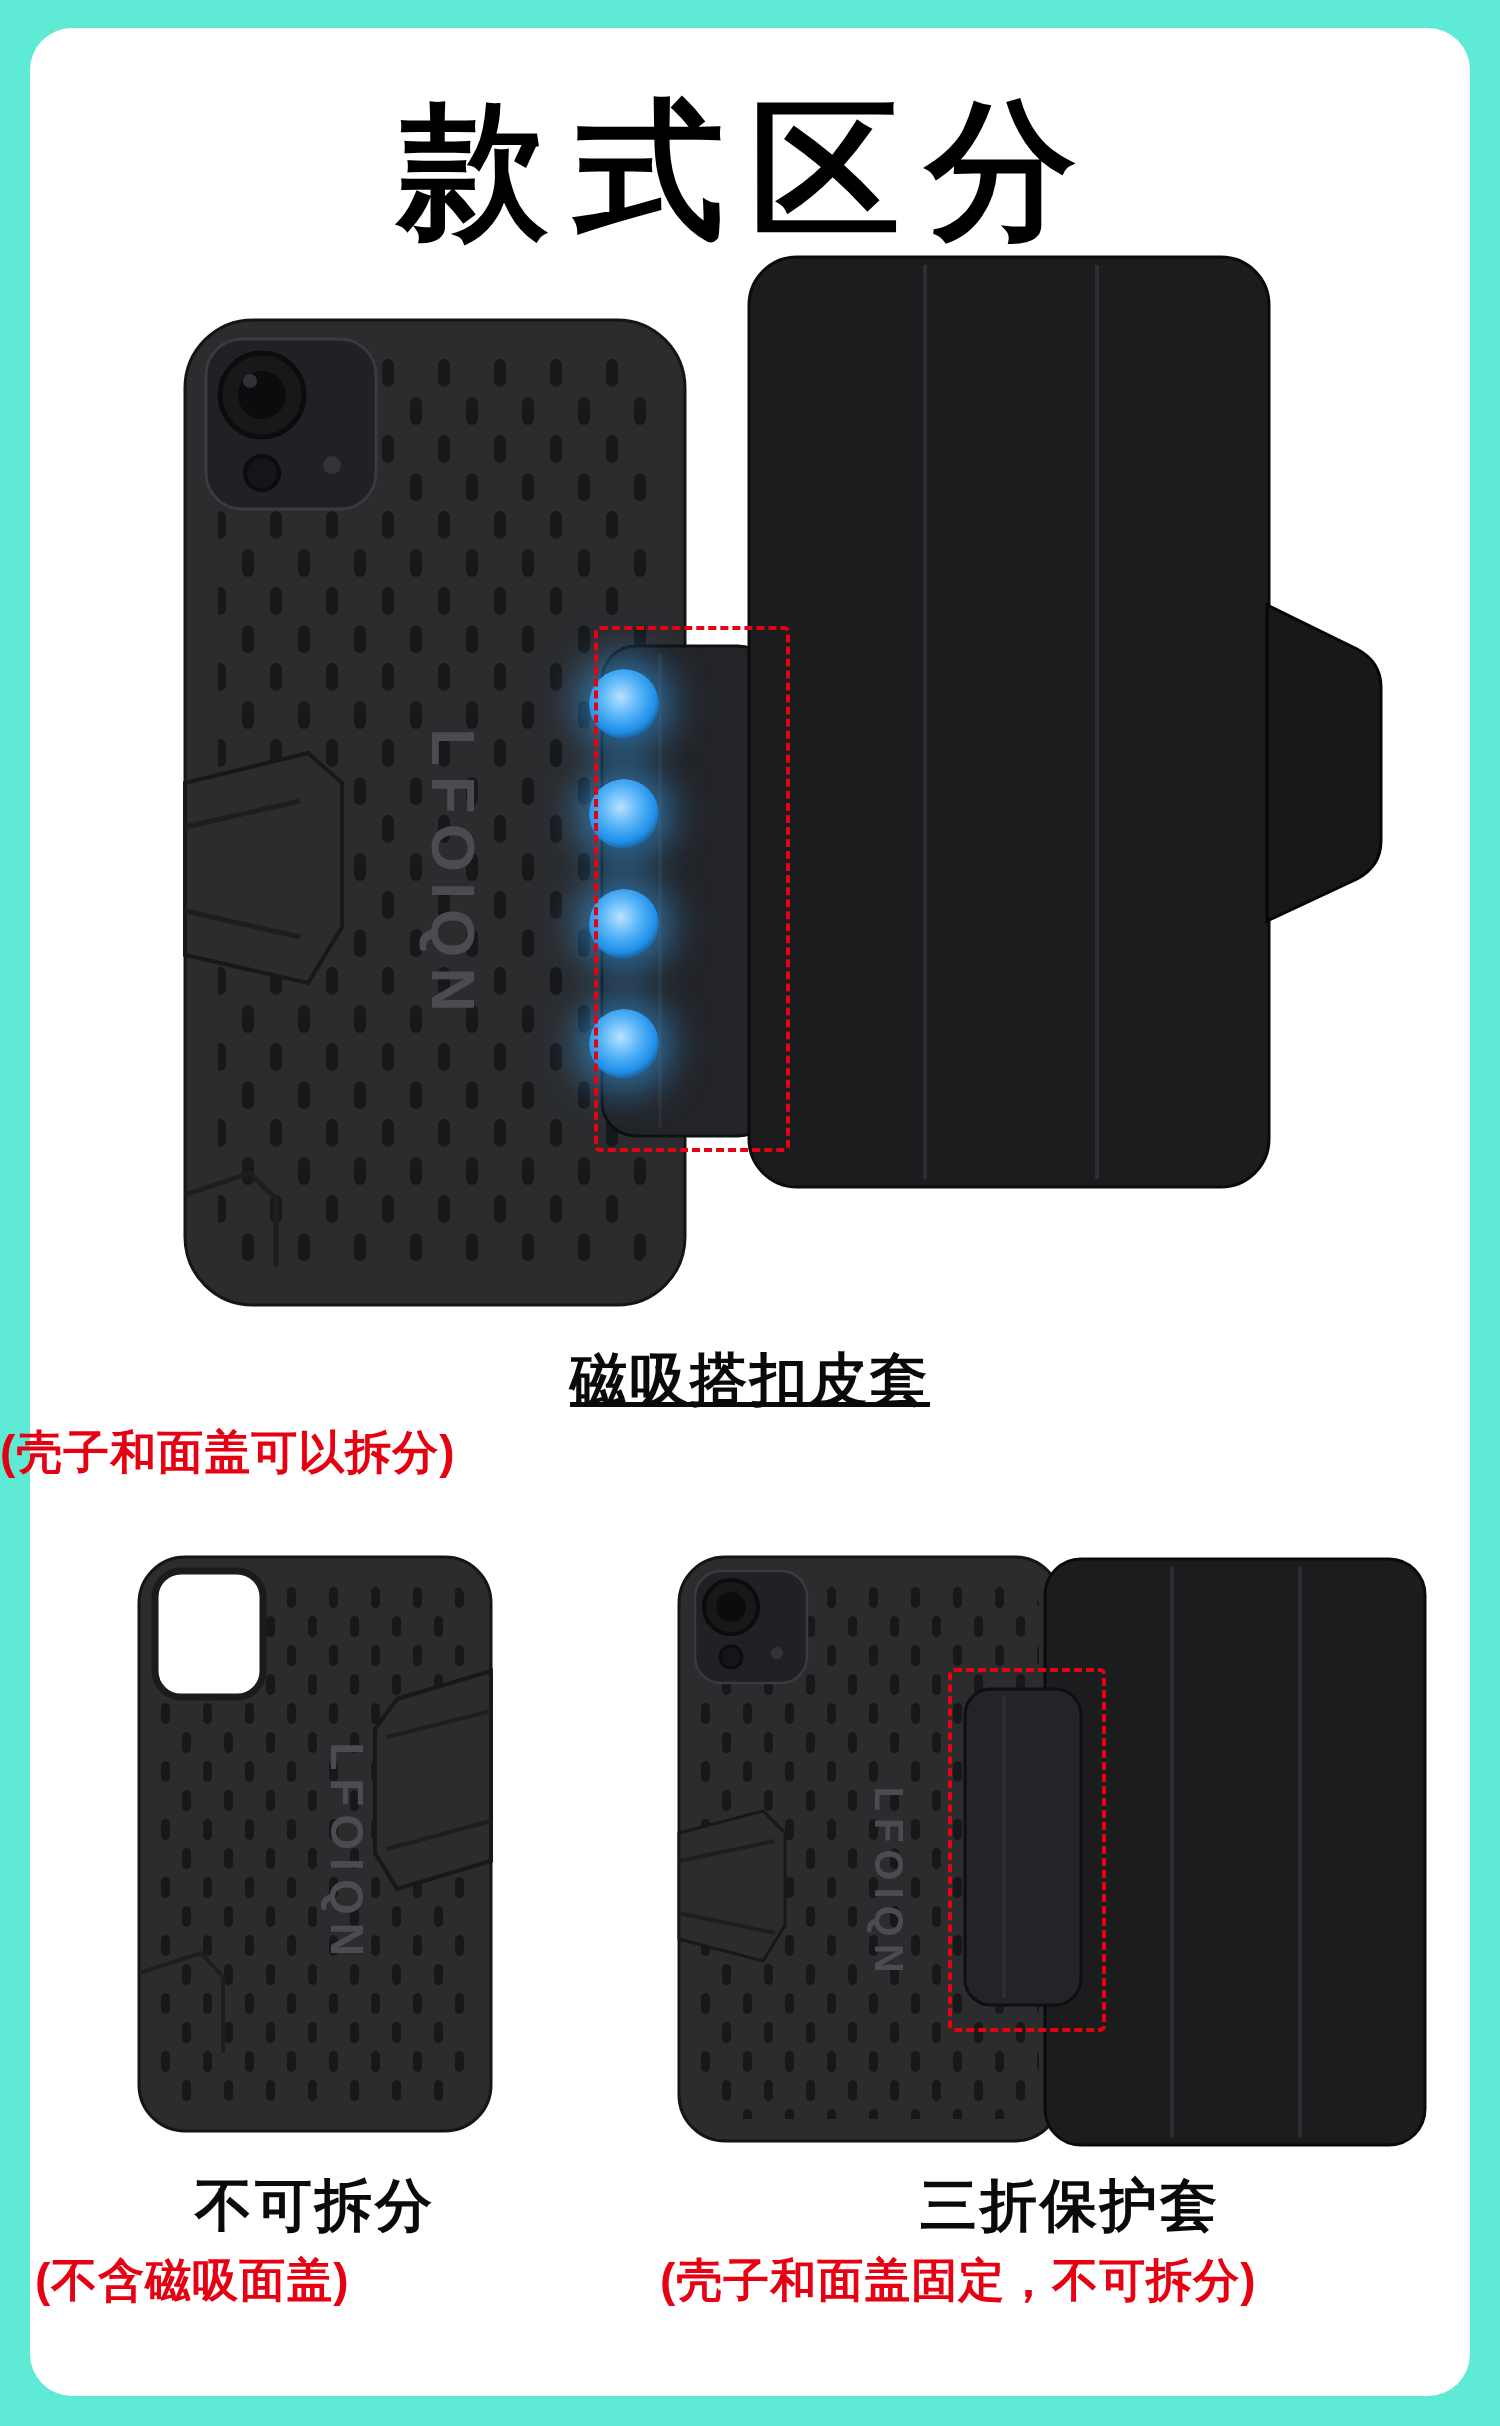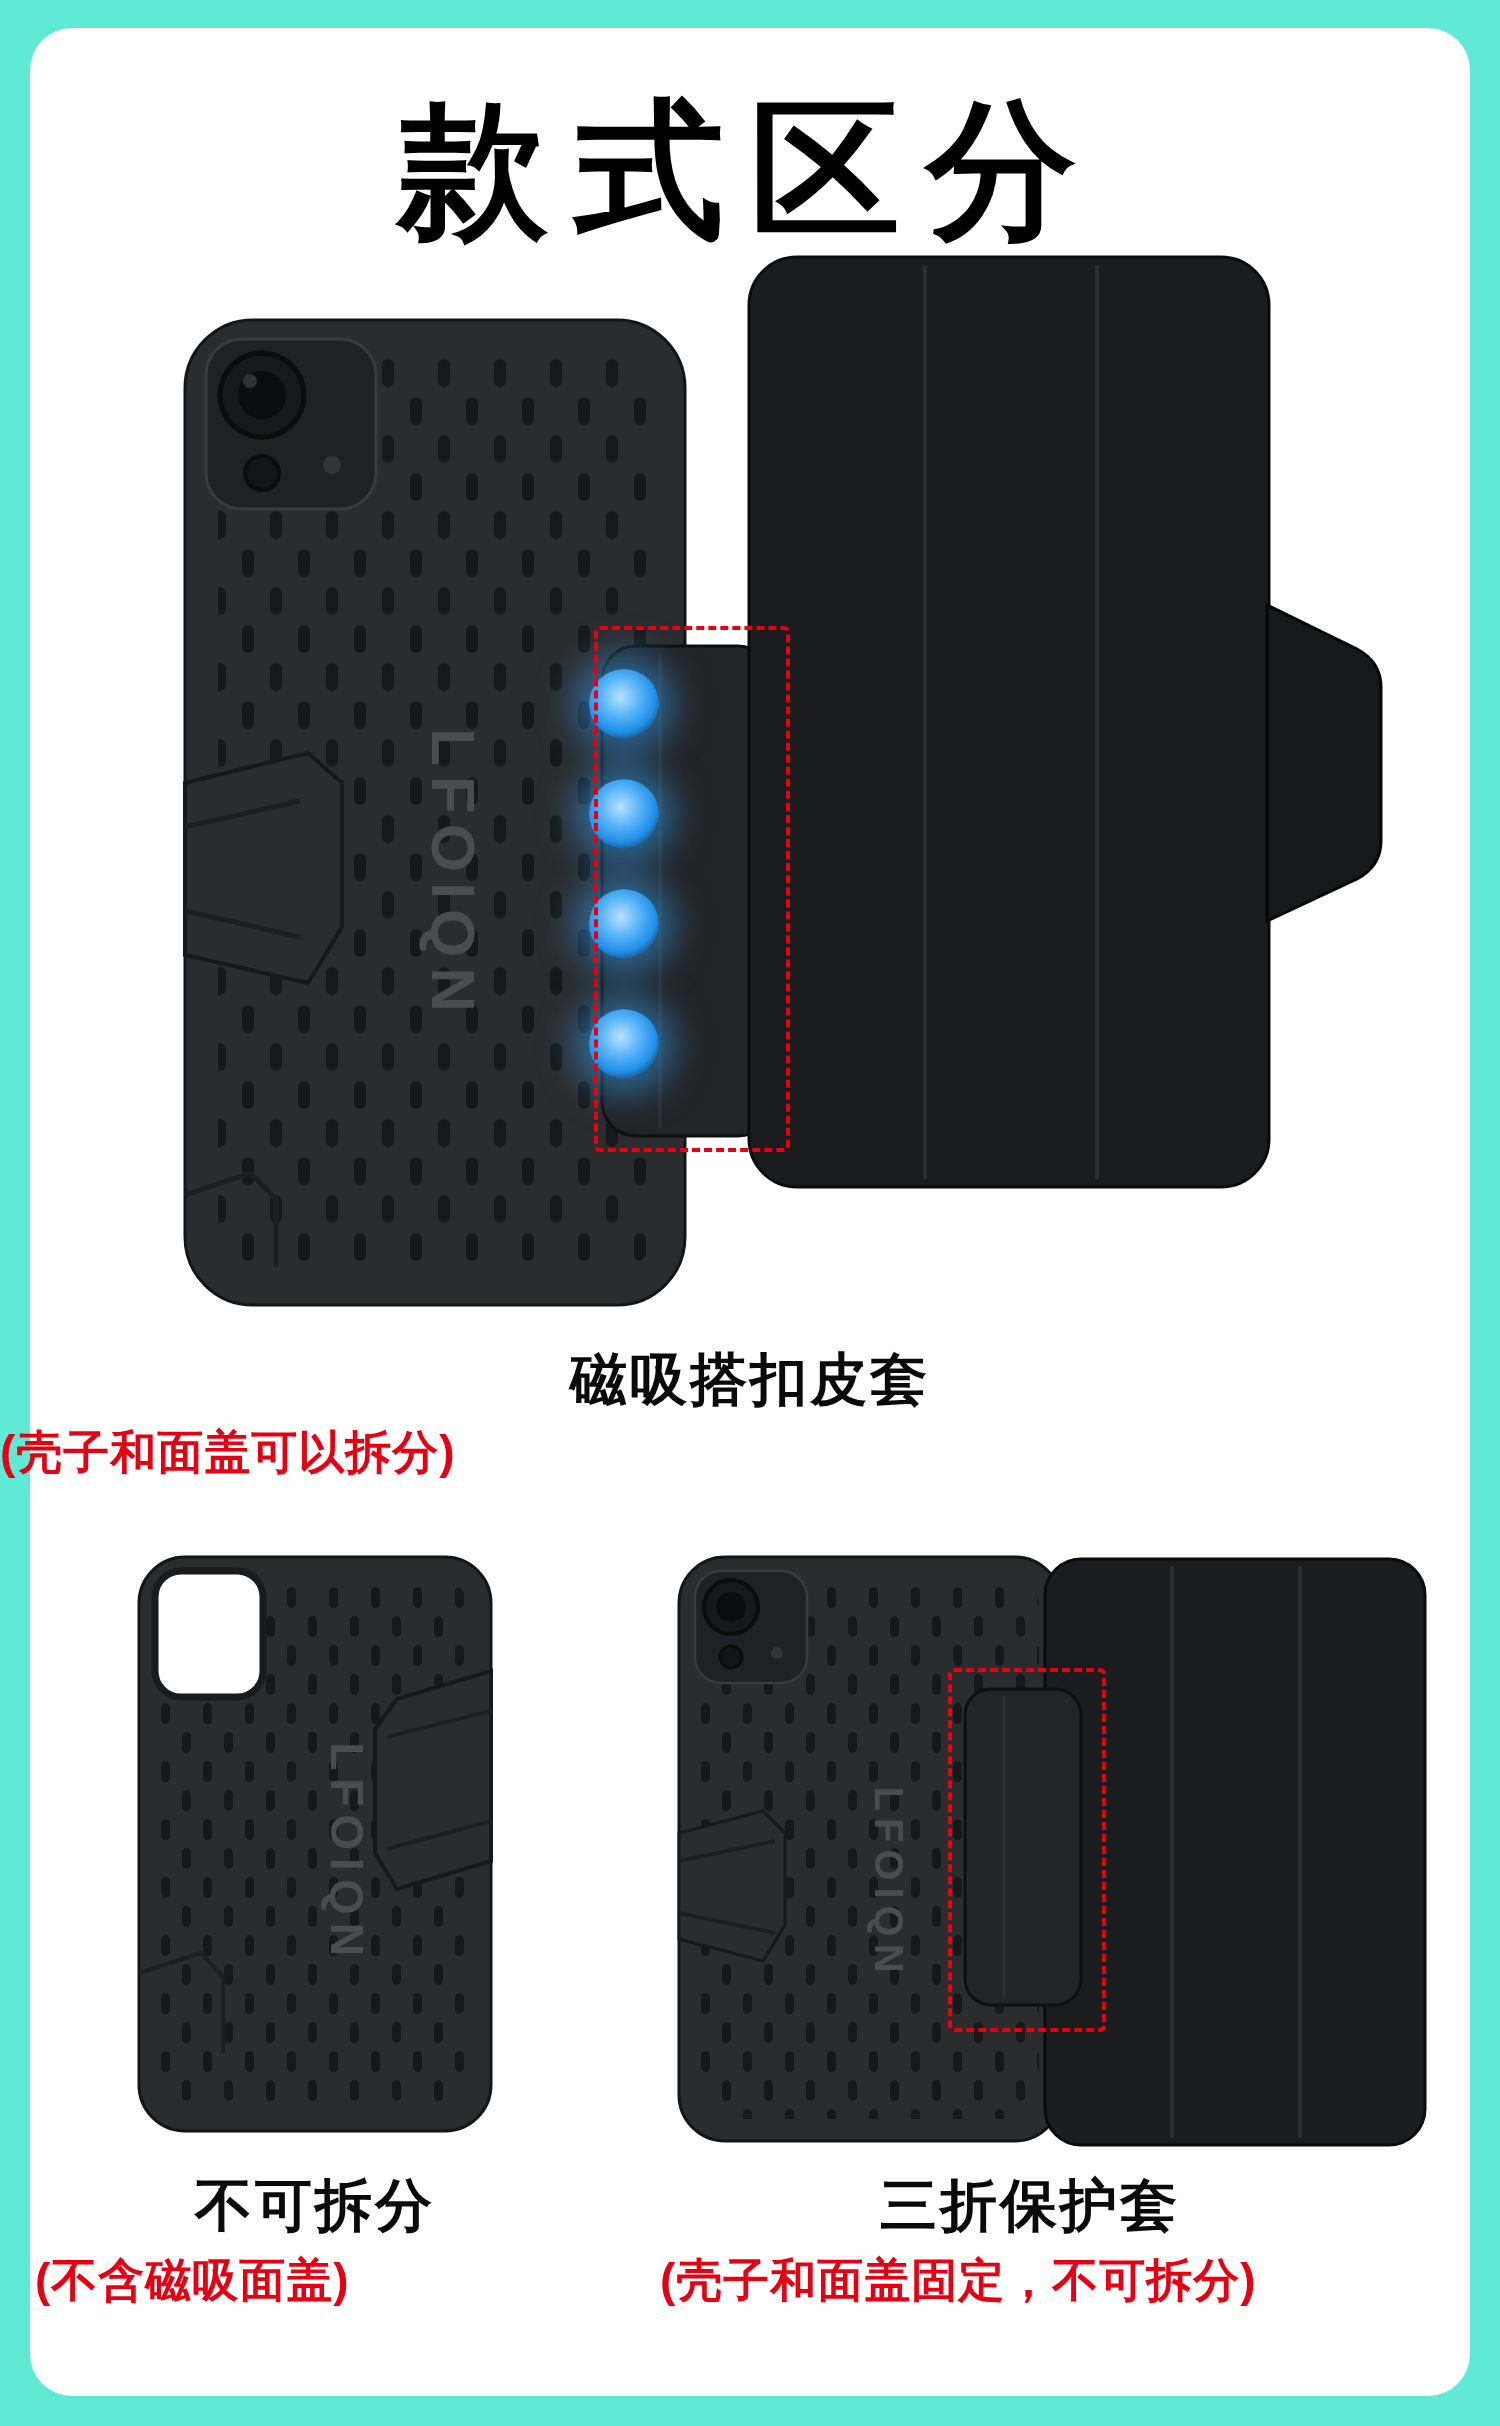--- a/index.html
+++ b/index.html
@@ -60,21 +60,21 @@
     <path d="M522,352 L612,396 Q636,409 636,434 L636,588 Q636,613 612,626 L522,668 Z" fill="#17181a" stroke="#060607" stroke-width="3"></path>
   </svg>
 
   <div class="magnet" style="left:589px;top:669px;"></div>
   <div class="magnet" style="left:589px;top:779px;"></div>
   <div class="magnet" style="left:589px;top:889px;"></div>
   <div class="magnet" style="left:589px;top:1009px;"></div>
 
   <div class="dash-box" style="left:594px;top:626px;width:188px;height:518px;"></div>
 
-  <div class="caption" style="left:0;top:1342px;width:1500px;">磁吸搭扣皮套</div>
+  <div class="caption" style="left:0;top:1342px;width:1500px;text-decoration:underline;">磁吸搭扣皮套</div>
   <div class="note" style="left:0;top:1422px;width:1500px;">(壳子和面盖可以拆分)</div>
 
   <svg class="abs" style="left:135px;top:1553px;" width="360" height="582" viewBox="0 0 360 582">
     <defs>
       <pattern id="pB" width="42" height="58" patternUnits="userSpaceOnUse">
         <rect x="5" y="5" width="9" height="21" rx="4.5" fill="#17181a"></rect>
         <rect x="26" y="34" width="9" height="21" rx="4.5" fill="#17181a"></rect>
       </pattern>
     </defs>
     <rect x="4" y="4" width="352" height="574" rx="46" fill="#2b2c2e" stroke="#141517" stroke-width="3"></rect>
@@ -116,16 +116,16 @@
     <line x1="258" y1="10" x2="258" y2="582" stroke="#2d2e31" stroke-width="3.5"></line>
   </svg>
 
   <svg class="abs" style="left:962px;top:1686px;" width="122" height="322" viewBox="0 0 122 322">
     <rect x="3" y="3" width="116" height="316" rx="26" fill="#232428" stroke="#0e0f11" stroke-width="3"></rect>
     <line x1="42" y1="10" x2="42" y2="312" stroke="#2f3034" stroke-width="3"></line>
   </svg>
 
   <div class="dash-box" style="left:948px;top:1668px;width:150px;height:356px;"></div>
 
-  <div class="caption" style="left:640px;top:2168px;width:780px;font-family:Liberation Mono, monospace;">三折保护套</div>
+  <div class="caption" style="left:680px;top:2168px;width:780px;font-family:Liberation Mono, monospace;">三折保护套</div>
   <div class="note" style="left:660px;top:2250px;width:780px;">(壳子和面盖固定，不可拆分)</div>
 
 </div>
 
 </body></html>

